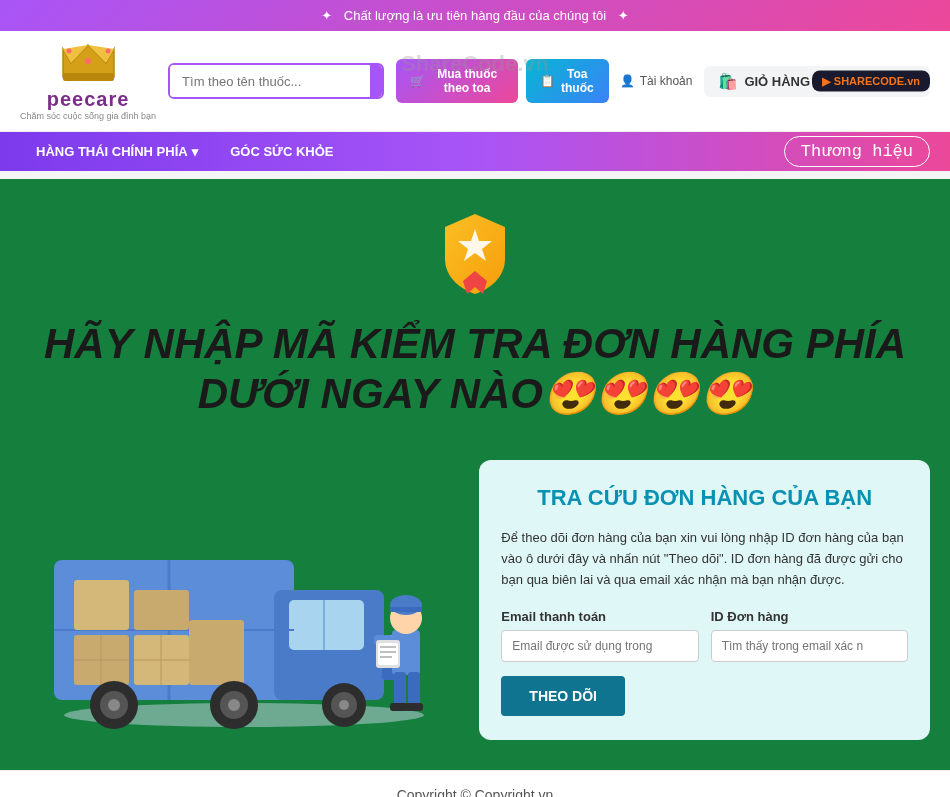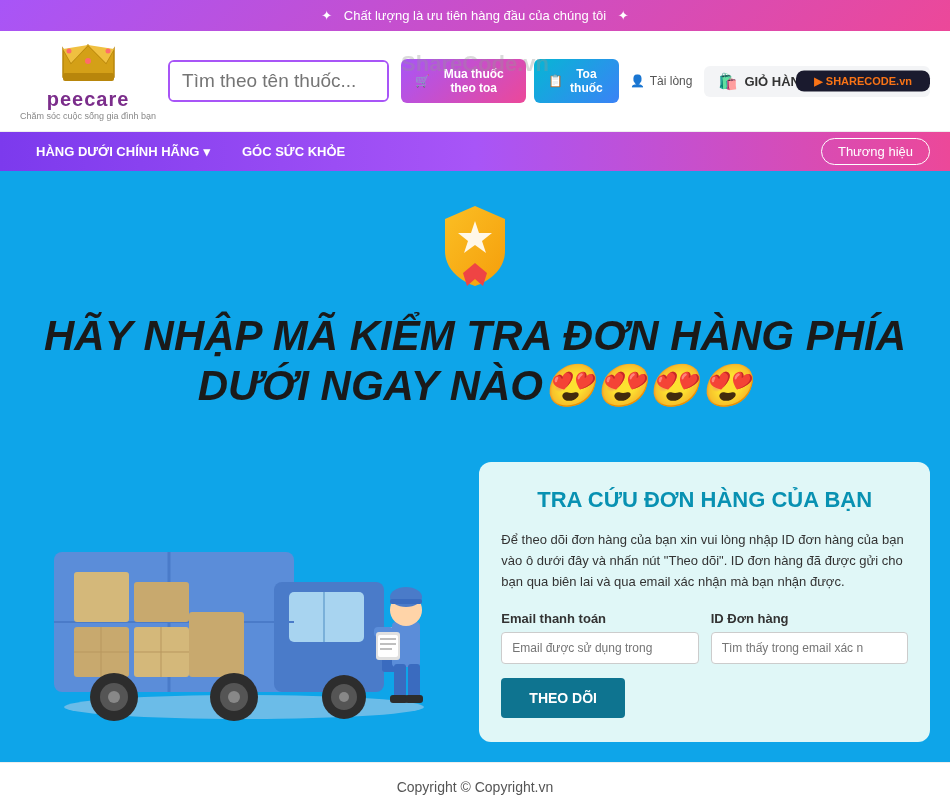--- a/index.html
+++ b/index.html
@@ -49,21 +49,21 @@
       flex: 1;
       max-width: 340px;
       border: 2px solid #a855f7;
       border-radius: 6px;
       overflow: hidden;
     }
     .search-bar input {
       flex: 1;
       border: none;
       padding: 8px 12px;
-      font-size: 19px;
+      font-size: 13px;
       outline: none;
       color: #555;
     }
     .search-btn {
       background: #a855f7;
       border: none;
       padding: 8px 12px;
       cursor: pointer;
       color: white;
       font-size: 14px;
@@ -152,21 +152,21 @@
       font-weight: bold;
     }
     .sharecode-logo {
       position: absolute;
       right: 20px;
       top: 50%;
       transform: translateY(-50%);
       background: #1a1a2e;
       color: white;
       border-radius: 8px;
-      padding: 4px 18px;
+      padding: 4px 10px;
       font-size: 11px;
       font-weight: bold;
     }
     .sharecode-logo span { color: #f97316; }
 
     
     .navbar {
       background: linear-gradient(90deg, #7c3aed, #a855f7, #ec4899);
       display: flex;
       align-items: center;
@@ -185,31 +185,33 @@
     }
     .nav-right {
       margin-left: auto;
     }
     .thuong-hieu-btn {
       background: transparent;
       border: 1px solid white;
       color: white;
       border-radius: 20px;
       padding: 5px 16px;
-      font-size: 13px;
+      font-size: 17px;
       cursor: pointer;
       font-weight: 500;
+      font-family: Liberation Mono, monospace;
     }
 
     
     .main-content {
-      background: #0ea5e9;
+      background: #15803d;
       min-height: 560px;
       padding: 30px 20px 20px;
       position: relative;
+      margin-top: 8px;
     }
 
     
     .award-icon-container {
       display: flex;
       justify-content: center;
       margin-bottom: 20px;
     }
 
     
@@ -221,21 +223,21 @@
       line-height: 1.2;
       margin-bottom: 30px;
       font-style: italic;
       text-transform: uppercase;
     }
 
     
     .two-col {
       display: flex;
       gap: 12px;
-      align-items: flex-end;
+      align-items: center;
       max-width: 920px;
       margin: 0 auto;
     }
 
     
     .illustration-col {
       flex: 1.1;
       display: flex;
       justify-content: center;
       align-items: center;
@@ -352,38 +354,38 @@
     <button class="btn-prescription">
       <span>📋</span>
       <span>Toa thuốc</span>
     </button>
   </div>
 
   <div class="sharecode-watermark">ShareCode.vn</div>
 
   <a href="#" class="account-link">
     <span>👤</span>
-    <span>Tài lòng</span>
+    <span>Tài khoản</span>
   </a>
 
   <div class="cart-area">
     <span>🛍️</span>
     <span class="cart-label">GIỎ HÀNG /</span>
     <span class="cart-price">2,911,000 đ</span>
     <span class="cart-count">2</span>
   </div>
 
   <div class="sharecode-logo">
     <span style="color:#f97316;">▶</span> <span>SHARECODE.vn</span>
   </div>
 </div>
 
 <nav class="navbar">
   <a href="#" class="nav-item">
-    <span>HÀNG DƯỚI CHÍNH HÃNG</span>
+    <span>HÀNG THÁI CHÍNH PHÍA</span>
     <span>▾</span>
   </a>
   <a href="#" class="nav-item">
     <span>GÓC SỨC KHỎE</span>
   </a>
   <div class="nav-right">
     <button class="thuong-hieu-btn">Thương hiệu</button>
   </div>
 </nav>
 

